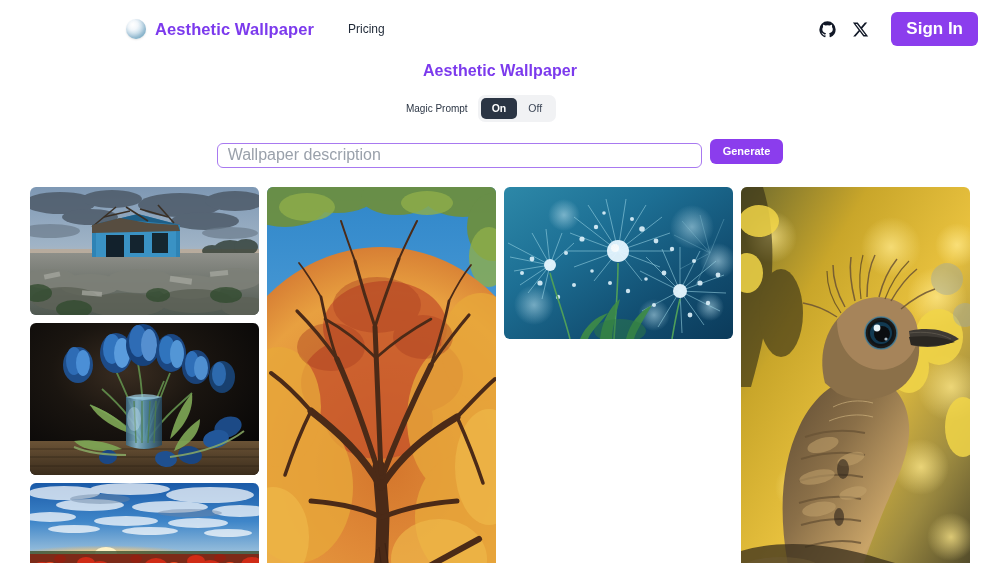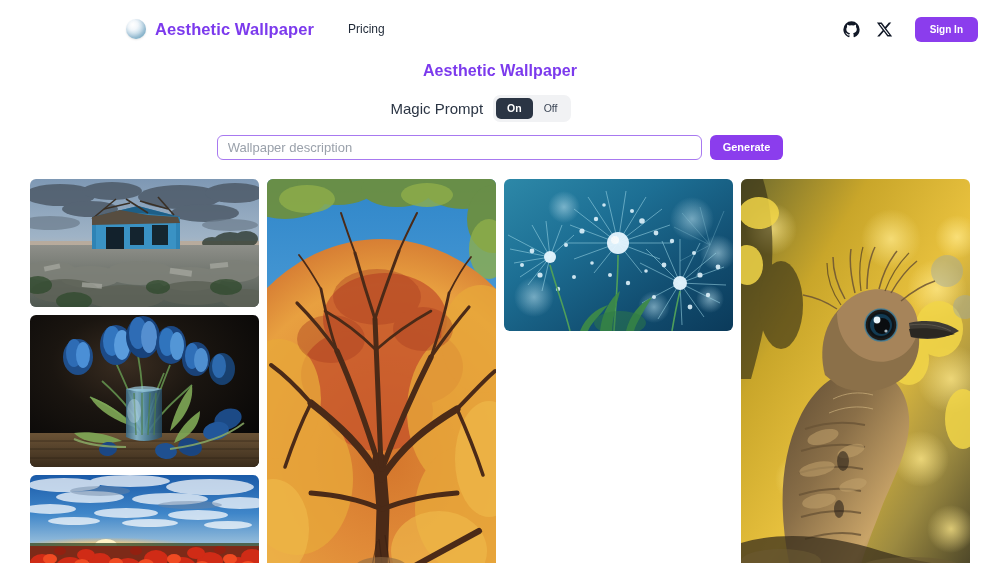--- a/index.html
+++ b/index.html
@@ -39,63 +39,63 @@
     margin-left:auto; display:flex; align-items:center; gap:16px;
   }
   .icon-btn {
     width:17px; height:17px; display:flex; align-items:center;
     justify-content:center; color:#111827; background:none; border:none;
     cursor:pointer; padding:0;
   }
   .icon-btn svg { width:100%; height:100%; display:block; fill:currentColor; }
   .signin-btn {
     background:#8b3ded; color:#ffffff; border:none; border-radius:6px;
-    font-size:10px; font-weight:600; padding:7px 15px; cursor:pointer;
+    font-size:17px; font-weight:600; padding:7px 15px; cursor:pointer;
     font-family:inherit; white-space:nowrap; margin-left:6px;
   }
 
   
   .page-title {
     text-align:center; font-size:16px; font-weight:bold;
     color:#7c3aed; margin-top:4px; letter-spacing:.1px;
   }
 
   
   .controls-row {
     display:flex; justify-content:center; align-items:center;
     margin-top:15px;
   }
   .controls-card {
     display:flex; align-items:center; gap:0;
     background:#ffffff; border-radius:8px;
   }
   .ctrl-group { display:flex; align-items:center; gap:10px; }
-  .ctrl-label { font-size:15px; color:#2b3544; white-space:nowrap; }
+  .ctrl-label { font-size:10px; color:#2b3544; white-space:nowrap; }
   .seg {
     display:flex; align-items:center; background:#f1f2f4;
     border-radius:7px; padding:3px;
   }
   .seg-item {
     font-size:10.5px; color:#3c4656; padding:5px 11px;
     border-radius:5px; cursor:pointer; white-space:nowrap;
     border:none; background:transparent; font-family:inherit;
     line-height:1;
   }
   .seg-item.active { background:#2b3544; color:#ffffff; font-weight:600;text-align:center; }
   .ctrl-gap { width:38px; }
 
   
   .prompt-row {
     display:flex; justify-content:center; align-items:center;
     margin-top:13px; gap:8px;
   }
   .prompt-input {
     width:485px; height:25px; border:1.4px solid #a879f0;
-    border-radius:6px; padding:0 10px; font-size:13px;
-    font-family:inherit; color:#111827; outline:none; background:#fff;
+    border-radius:6px; padding:0 10px; font-size:16px;
+    font-family:inherit; color:#111827; outline:none; background:#fff;margin-top:8px;
   }
   .prompt-input::placeholder { color:#9aa1ab; }
   .generate-btn {
     background:#8b3ded; color:#ffffff; border:none; border-radius:6px;
     font-size:11px; font-weight:600; padding:0 13px; height:25px;
     cursor:pointer; font-family:inherit; white-space:nowrap;
   }
 
   
   .gallery {

